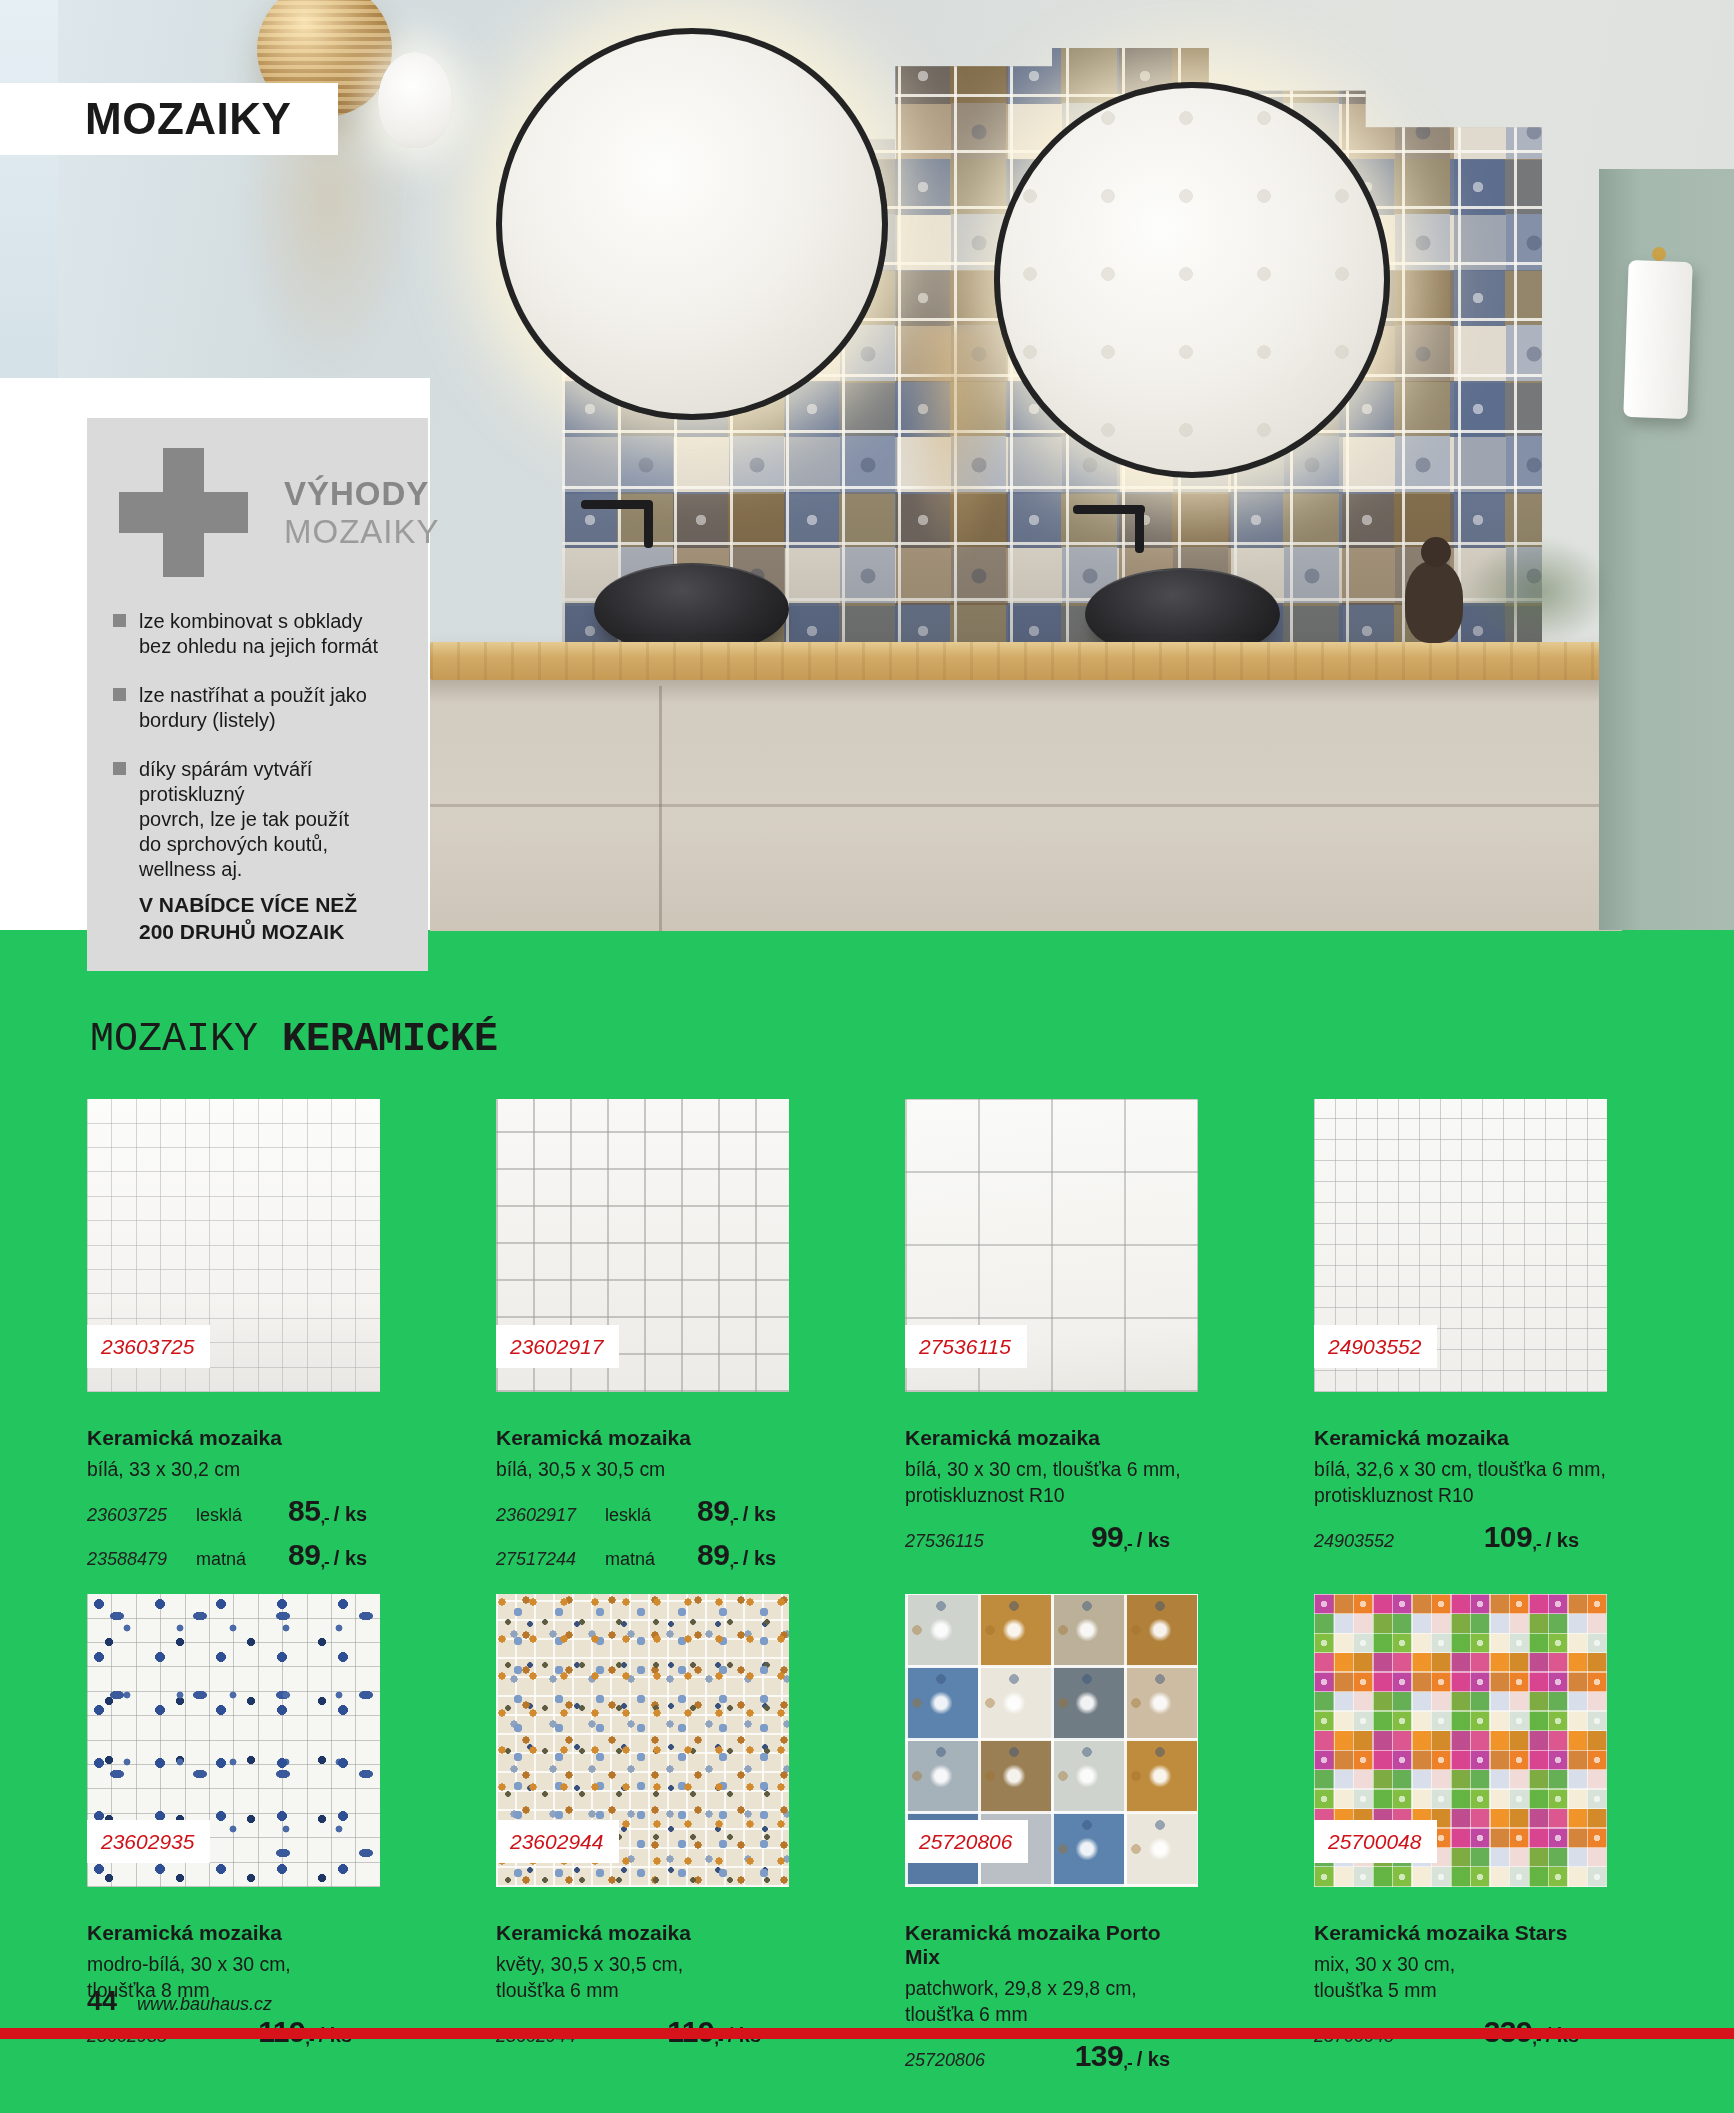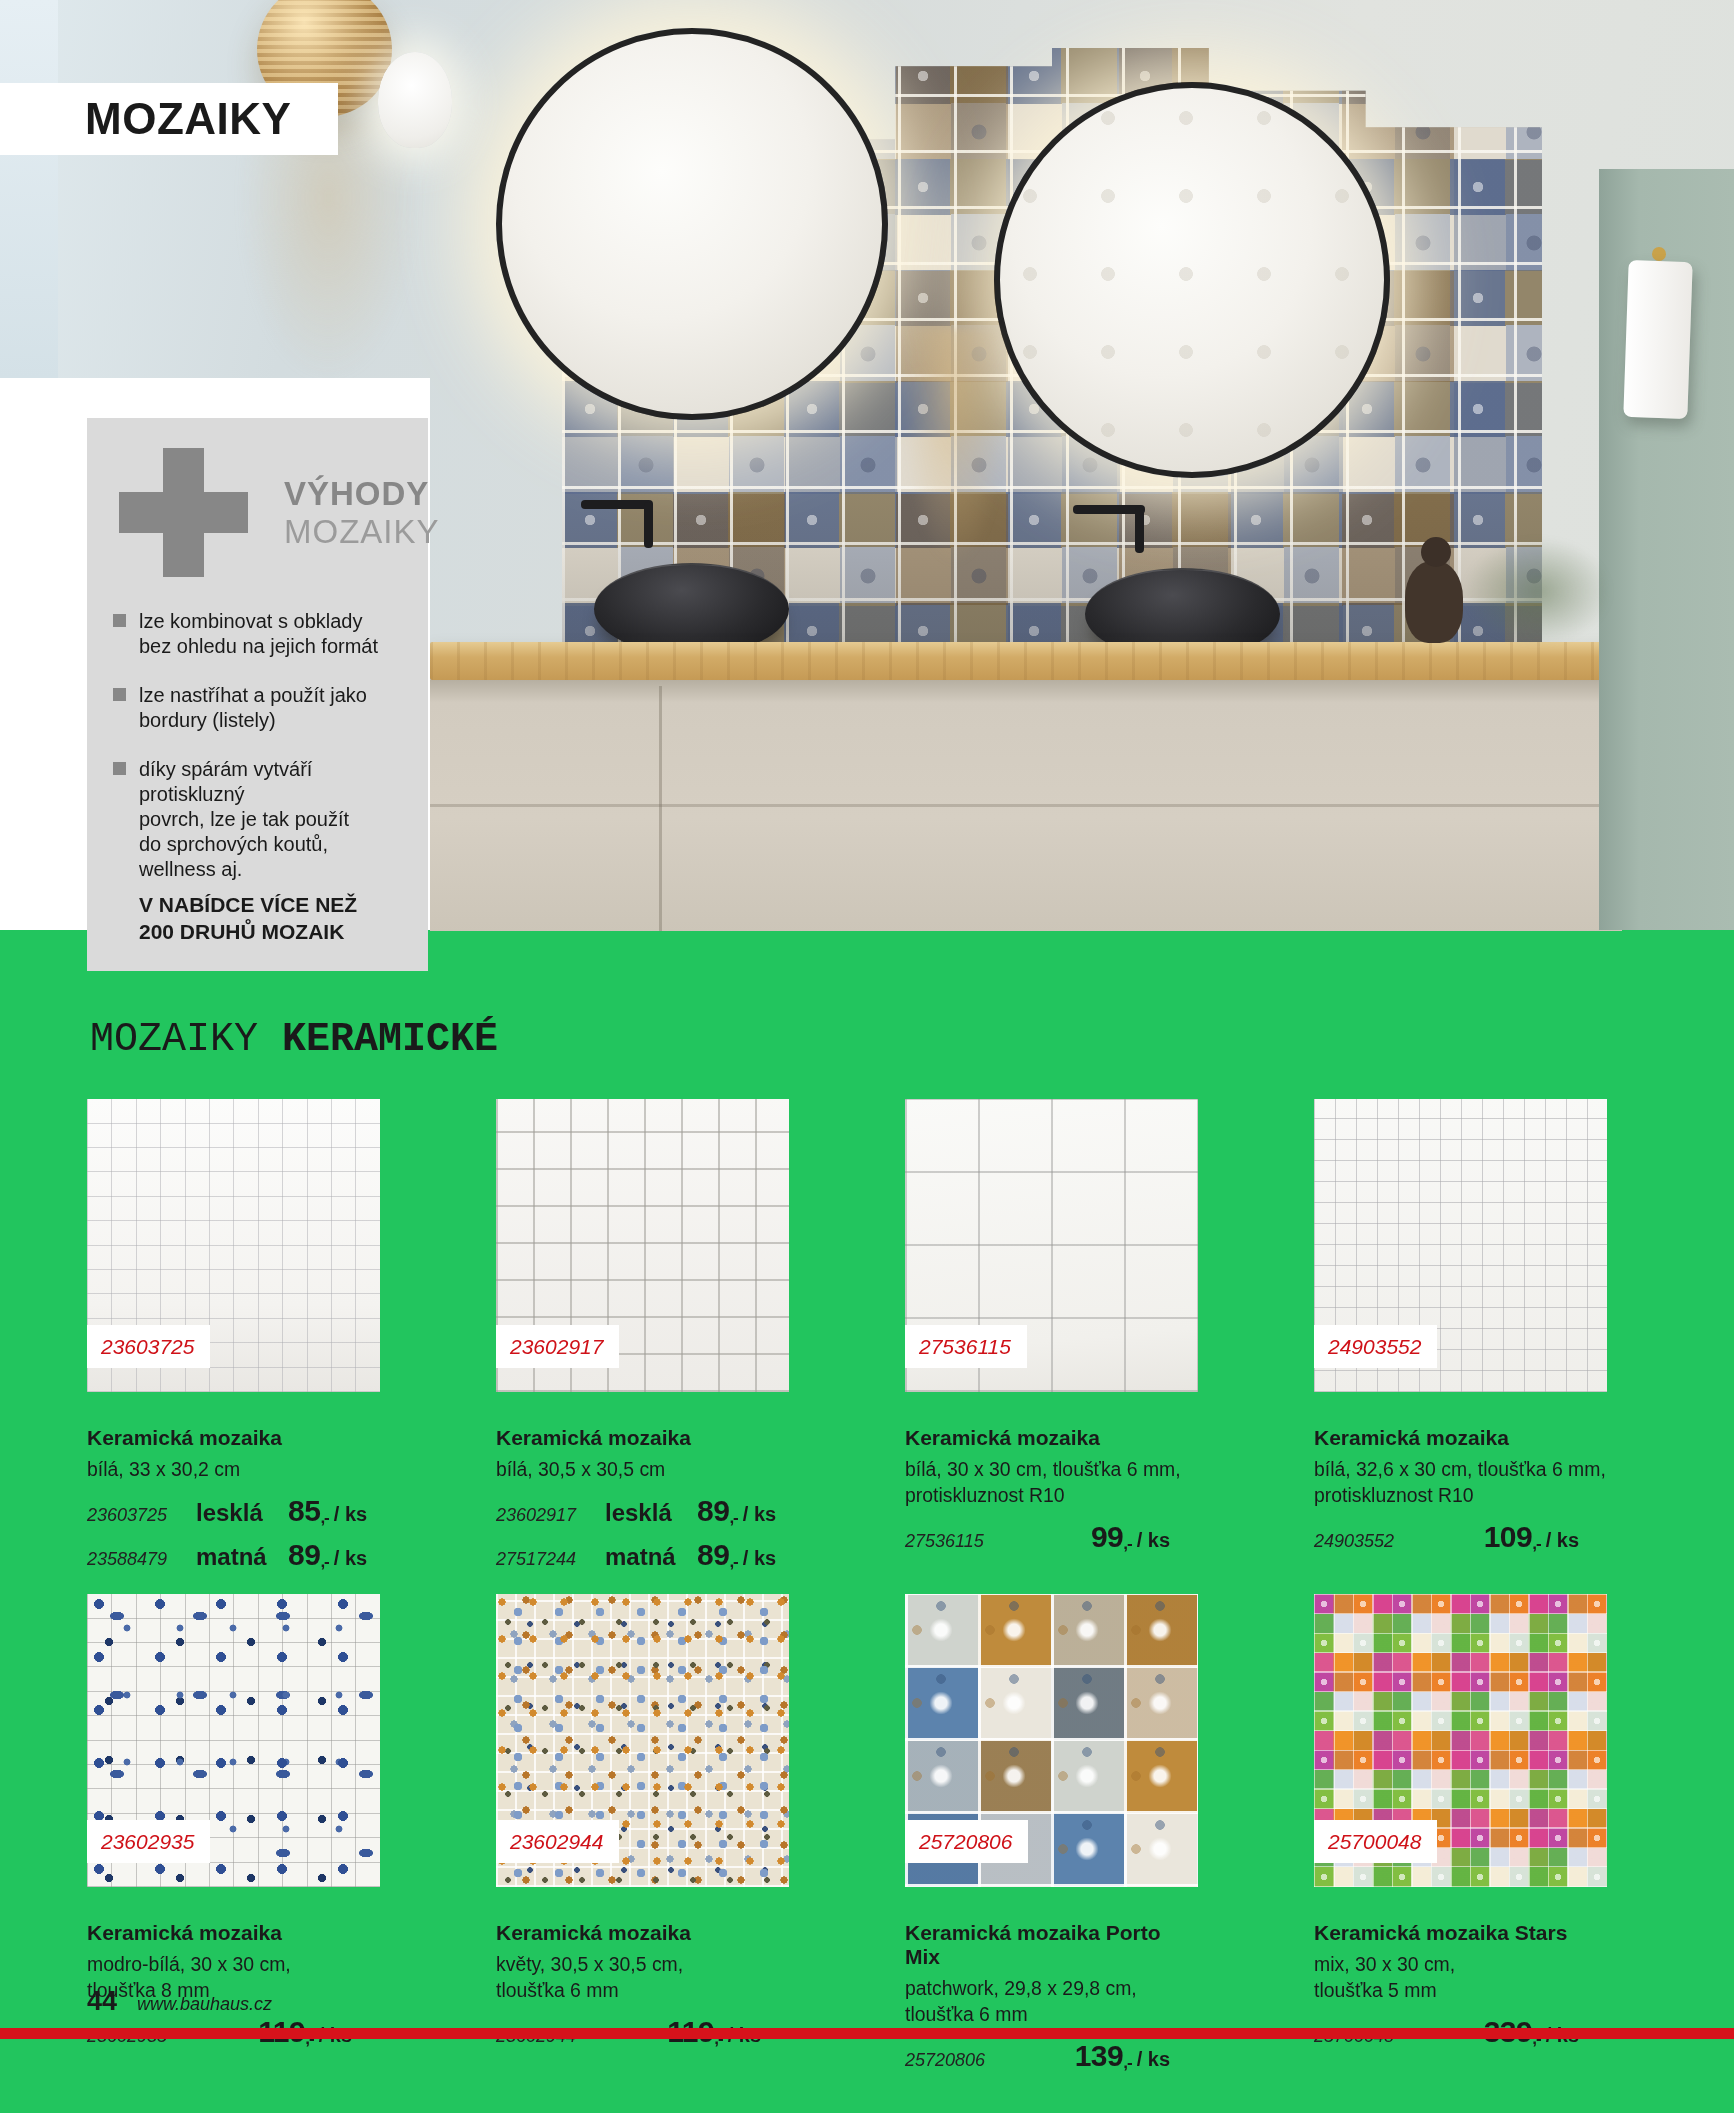--- a/index.html
+++ b/index.html
@@ -111,21 +111,21 @@
     display:grid; grid-template-columns:repeat(4,293px); column-gap:116px; row-gap:22px; }
   .pimg { position:relative; width:293px; height:293px; }
   .code-label { position:absolute; left:0; bottom:24px; background:#fff; color:#cf1118;
     font-style:italic; font-size:21px; line-height:21px; padding:11px 16px 11px 14px; }
   .pname { margin-top:34px; font-size:21px; font-weight:700; }
   .pdesc { margin-top:6px; font-size:19.4px; line-height:26px; white-space:pre-line; width:310px; }
   .variants { margin-top:12px; display:flex; flex-direction:column; gap:10px; }
   .vrow { display:grid; grid-template-columns:109px 92px 1fr; align-items:baseline; }
   .vrow.single { grid-template-columns:1fr auto; }
   .vcode { font-style:italic; font-size:18px; color:#222; }
-  .vfinish { font-size:24px;font-weight:bold; }
+  .vfinish { font-size:18px; }
   .vprice { justify-self:end; padding-right:28px; font-weight:700; white-space:nowrap; }
   .pnum { font-size:30px; letter-spacing:-0.5px; }
   .pdec { font-size:17px; position:relative; top:2px; letter-spacing:-1px; }
   .punit { font-size:20px; margin-left:5px; }
 
   
   .img-p1 { background-image:
       repeating-linear-gradient(0deg, rgba(173,173,178,.5) 0 1px, transparent 1px 24.4px),
       repeating-linear-gradient(90deg, rgba(173,173,178,.5) 0 1px, transparent 1px 24.4px),
       linear-gradient(180deg,#fcfcfb 0%,#f4f3f0 70%,#e9e7e3 100%); }

